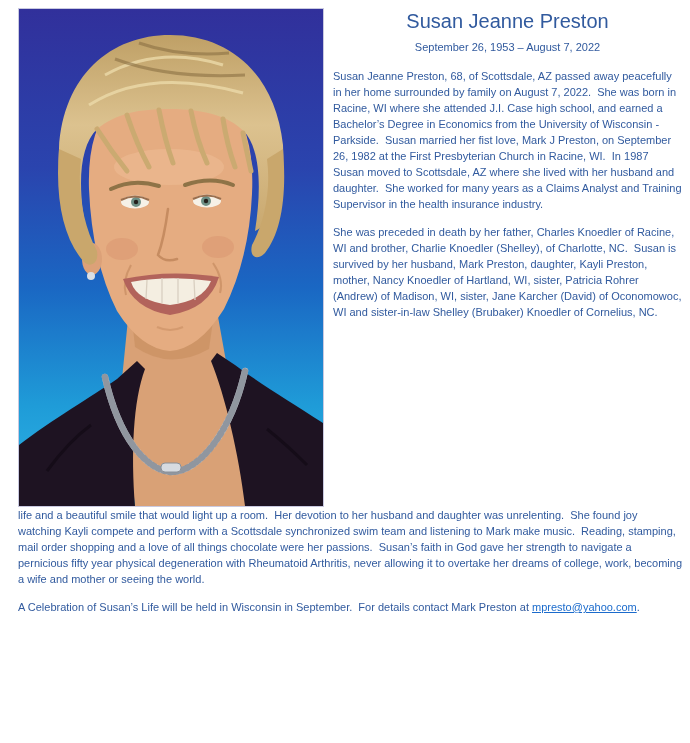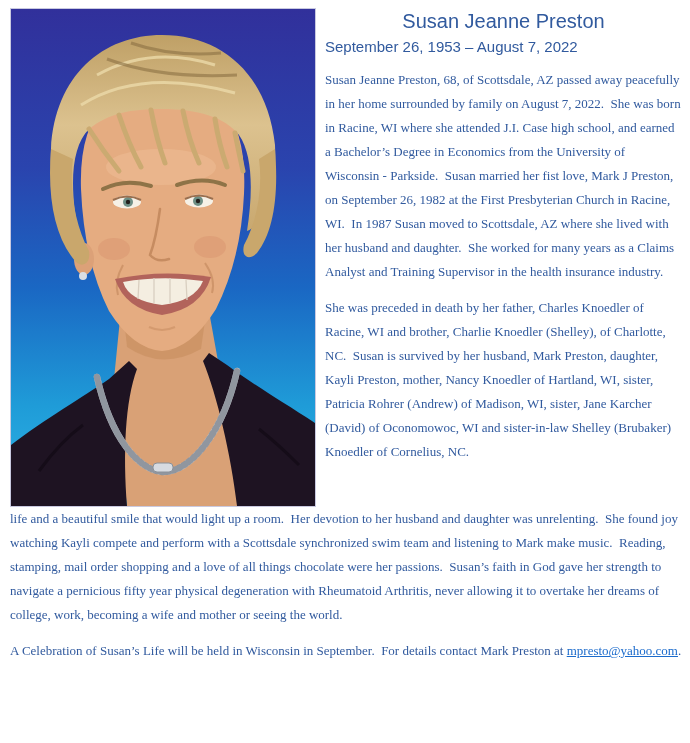--- a/index.html
+++ b/index.html
@@ -6,21 +6,21 @@
   body {
     width: 690px;
     height: 743px;
     overflow: hidden;
     background: #ffffff;
     font-family: "Liberation Sans", sans-serif;
     color: #315A9E;
   }
   .page { padding: 8px 8px 0 10px; }
 
-  .row { display: flex; gap: 9px; align-items: flex-start; }
+  .row { display: flex; gap: 9px; align-items: flex-start; margin-left: 8px; }
 
   .photo-frame {
     flex: 0 0 auto;
     width: 304px;
     height: 497px;
     border: 1px solid #C9C9E0;
     line-height: 0;
     overflow: hidden;
   }
 
@@ -32,38 +32,37 @@
   }
 
   .title {
     font-size: 20px;
     line-height: 26px;
     text-align: center;
     margin: 0 0 3px 0;
     white-space: pre-wrap;
   }
   .dates {
-    font-size: 15px;
+    font-size: 11px;
     line-height: 20px;
-    text-align: left;
+    text-align: center;
     margin: 0 0 11px 0;
     white-space: pre-wrap;
   }
 
   p {
     margin: 0 0 12px 0;
-    font-size: 13px;
-    line-height: 24px;
-    font-family: Liberation Serif, serif;
+    font-size: 11px;
+    line-height: 16px;
   }
   p.bindtext, .col p { white-space: pre-wrap; }
   .seg { white-space: pre-wrap; text-align: right; }
 
   .lead { margin: 0; margin-top: auto; }
-  .full { margin: 0 0 12px 0; }
+  .full { margin: 0 0 12px 8px; }
   .continuation { margin-top: 0; }
 
   .email {
     color: #1B6BCC;
     text-decoration: underline;
     cursor: pointer;
     white-space: pre-wrap;
     text-align: right;
   }
   .url { color: inherit; cursor: pointer; white-space: pre-wrap; }

